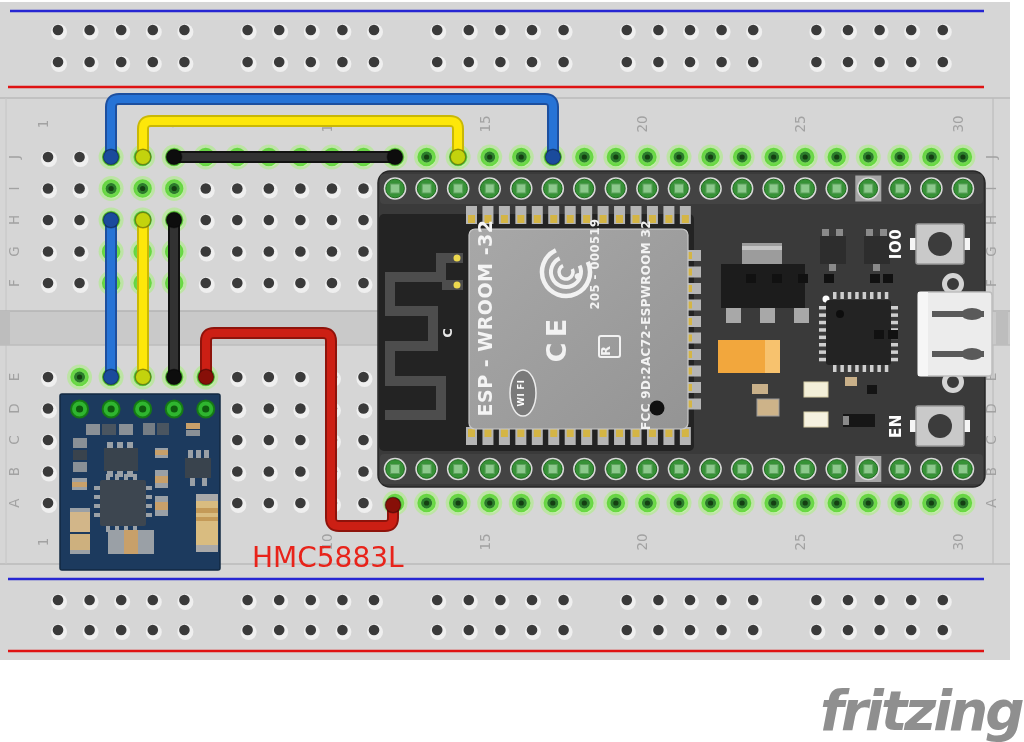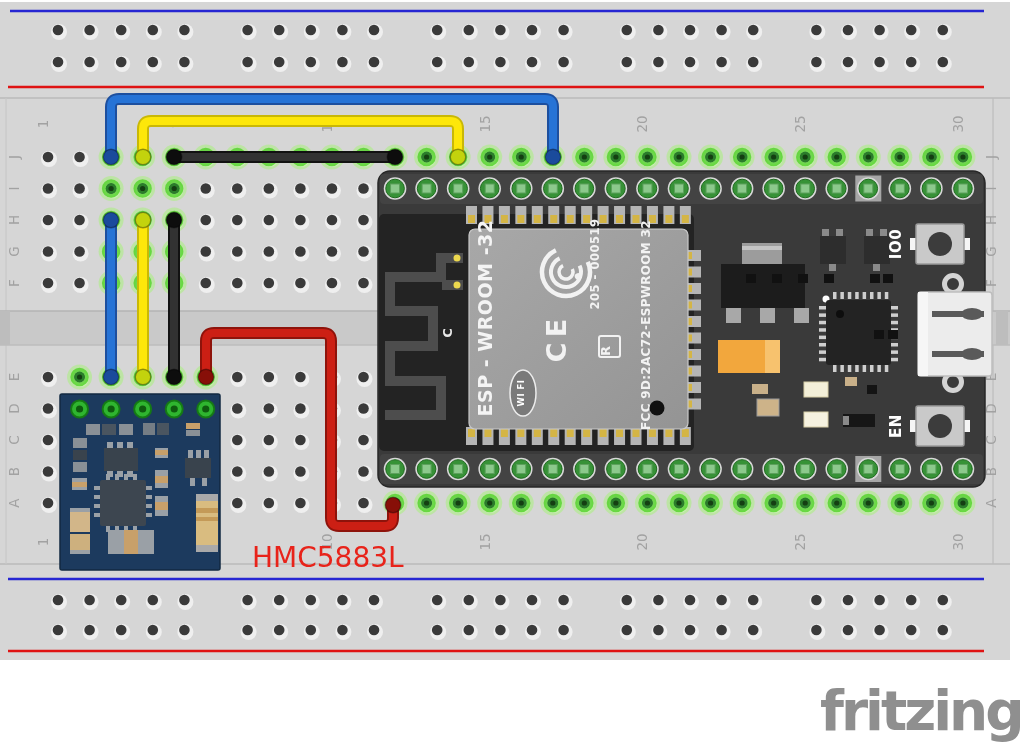--- a/index.html
+++ b/index.html
@@ -1,21 +1,21 @@
 <!DOCTYPE html>
 <html><head>
 <meta charset="utf-8">
 <style>
   html,body{margin:0;padding:0;background:#ffffff;}
   #stage{position:relative;width:1024px;height:742px;background:#ffffff;overflow:hidden;
          font-family:"DejaVu Sans",sans-serif;}
   #scene{position:absolute;left:0;top:0;}
   .overlay-label{position:absolute;white-space:nowrap;pointer-events:none;}
   #hmc-label{left:252px;top:541px;font-size:28px;font-weight:normal;letter-spacing:0px;}
-  #fritzing-logo{left:820px;top:679px;font-size:55px;font-weight:bold;letter-spacing:-3px;}
+  #fritzing-logo{left:820px;top:679px;font-size:55px;font-weight:bold;letter-spacing:-3px;font-style:italic;}
 </style>
 </head>
 <body>
 
 <div id="stage">
   <svg id="scene" width="1024" height="742">
       <g>
         <rect x="-2" y="2" width="1012" height="658" fill="#d6d6d6"></rect>
         <line x1="10" y1="11" x2="984" y2="11" stroke="#2626d2" stroke-width="2.6"></line>
         <line x1="8" y1="87" x2="984" y2="87" stroke="#df1313" stroke-width="2.6"></line>

